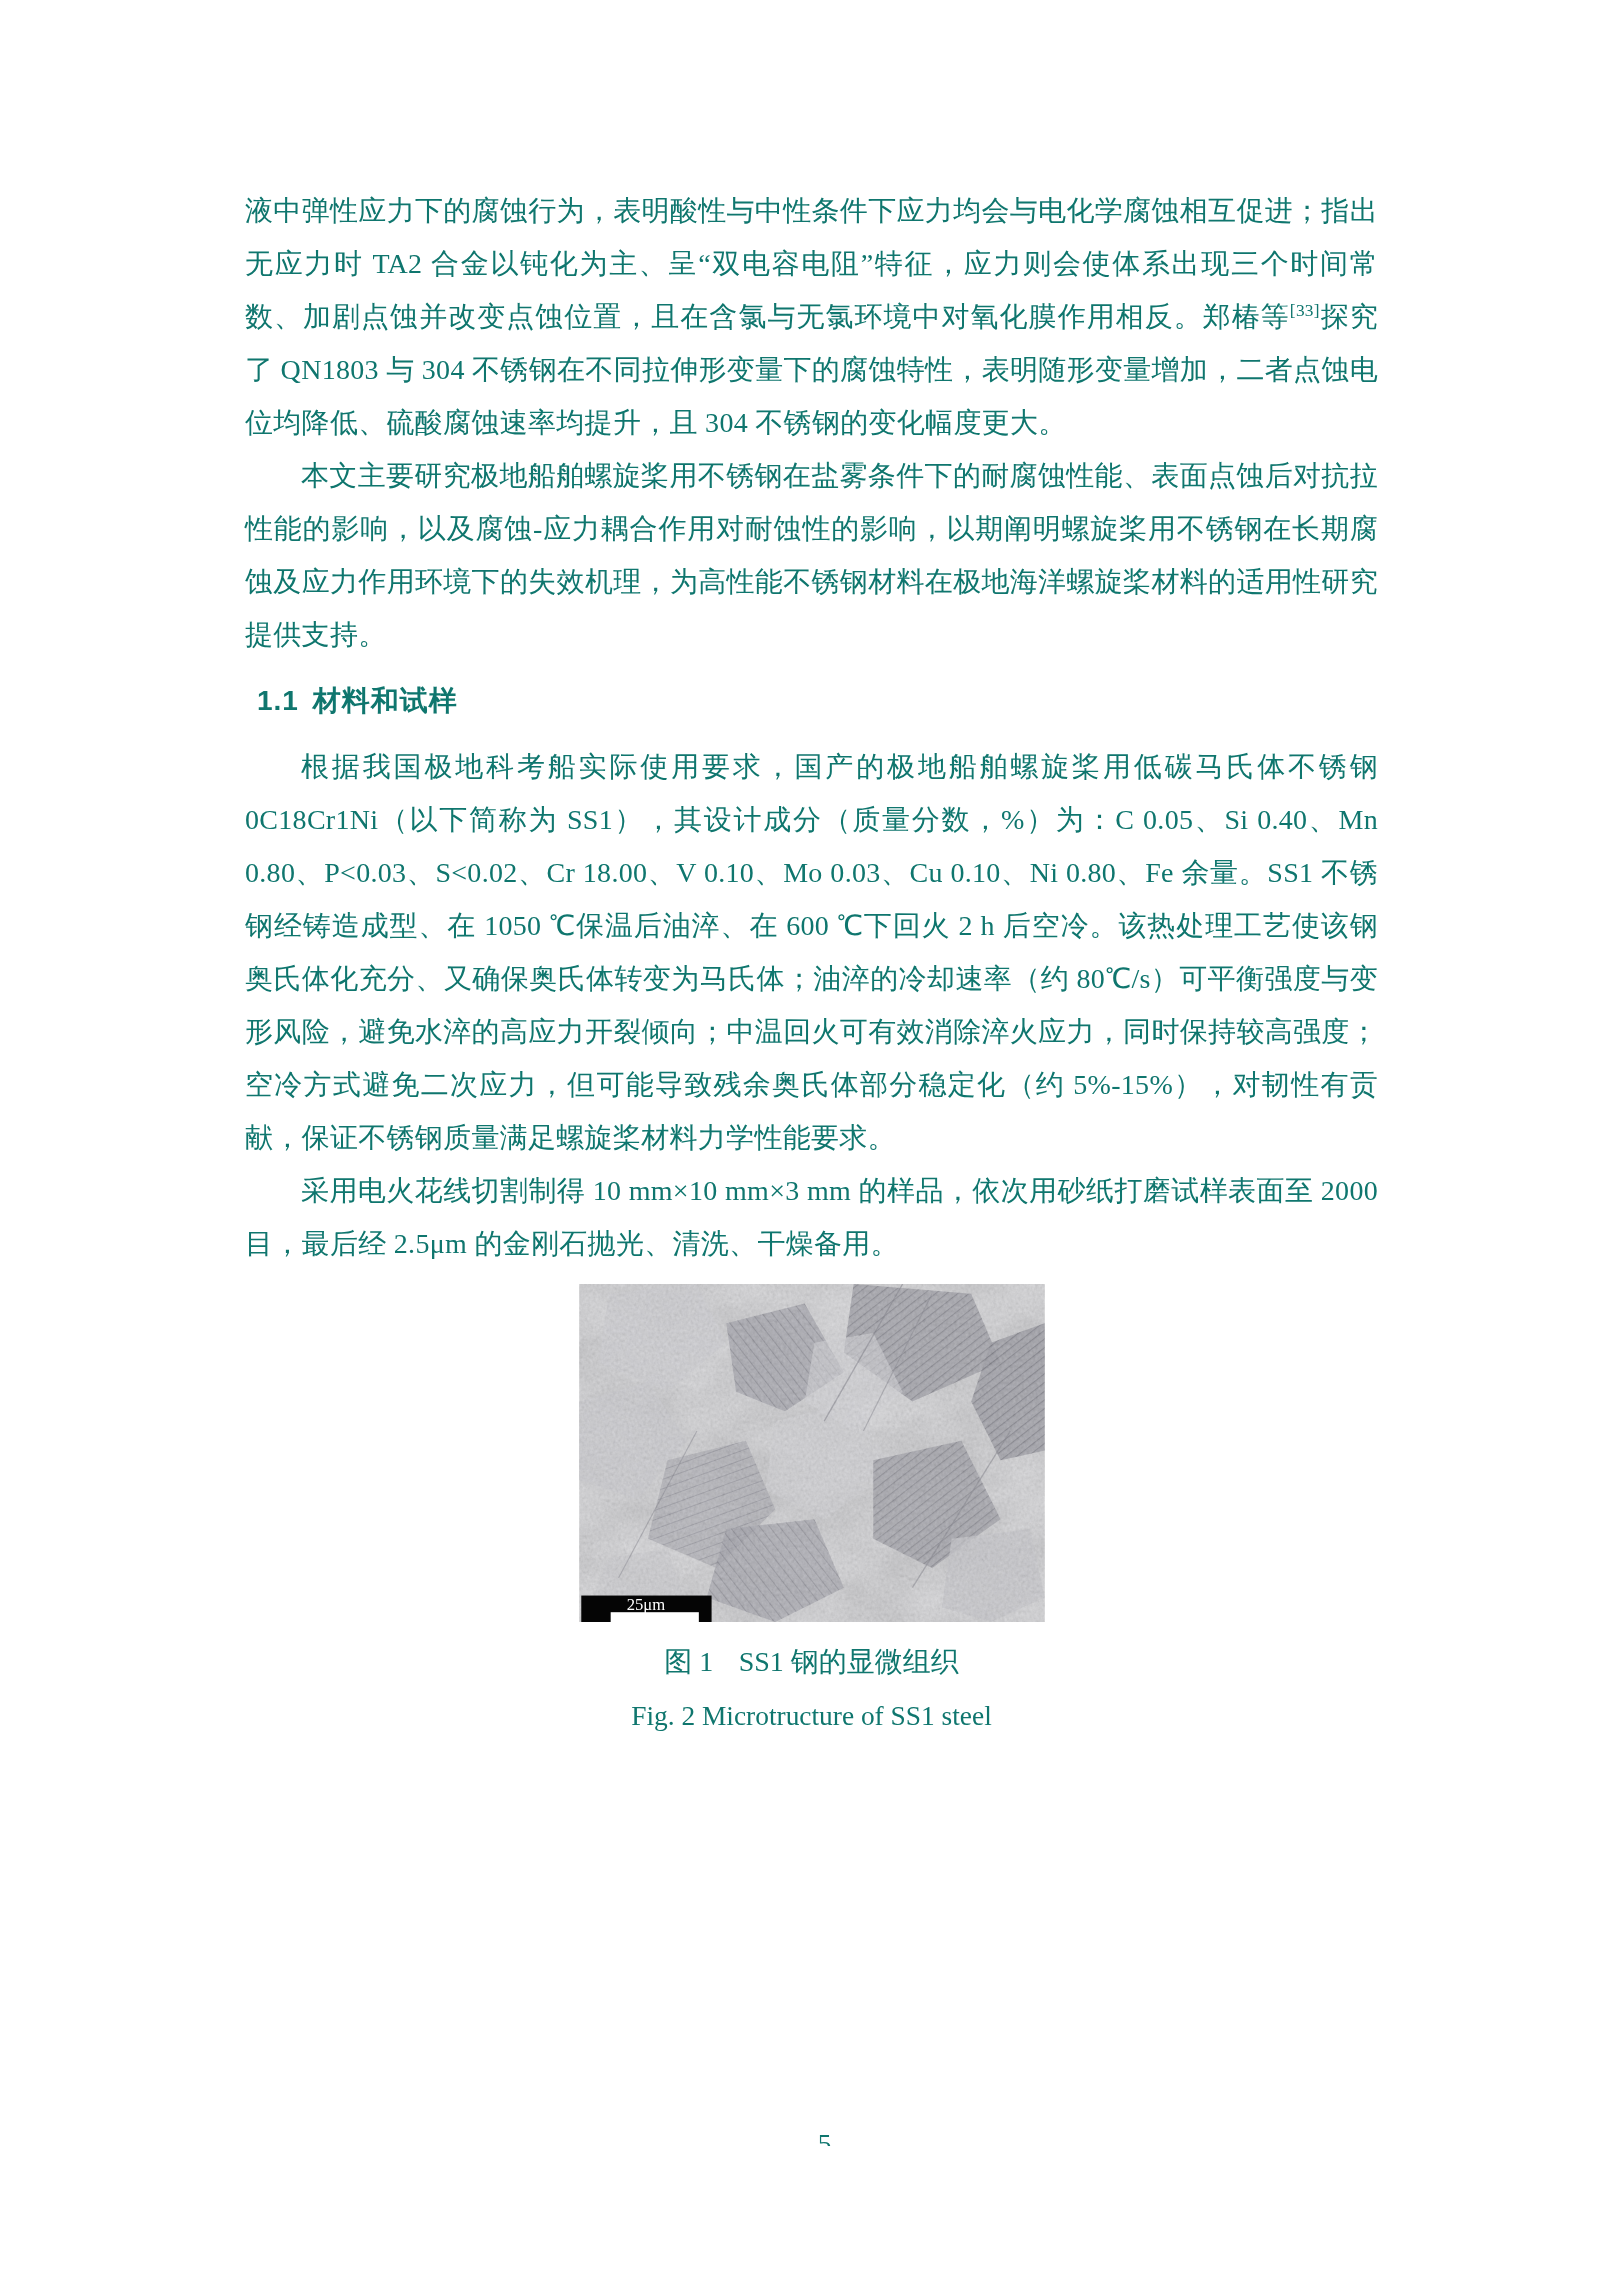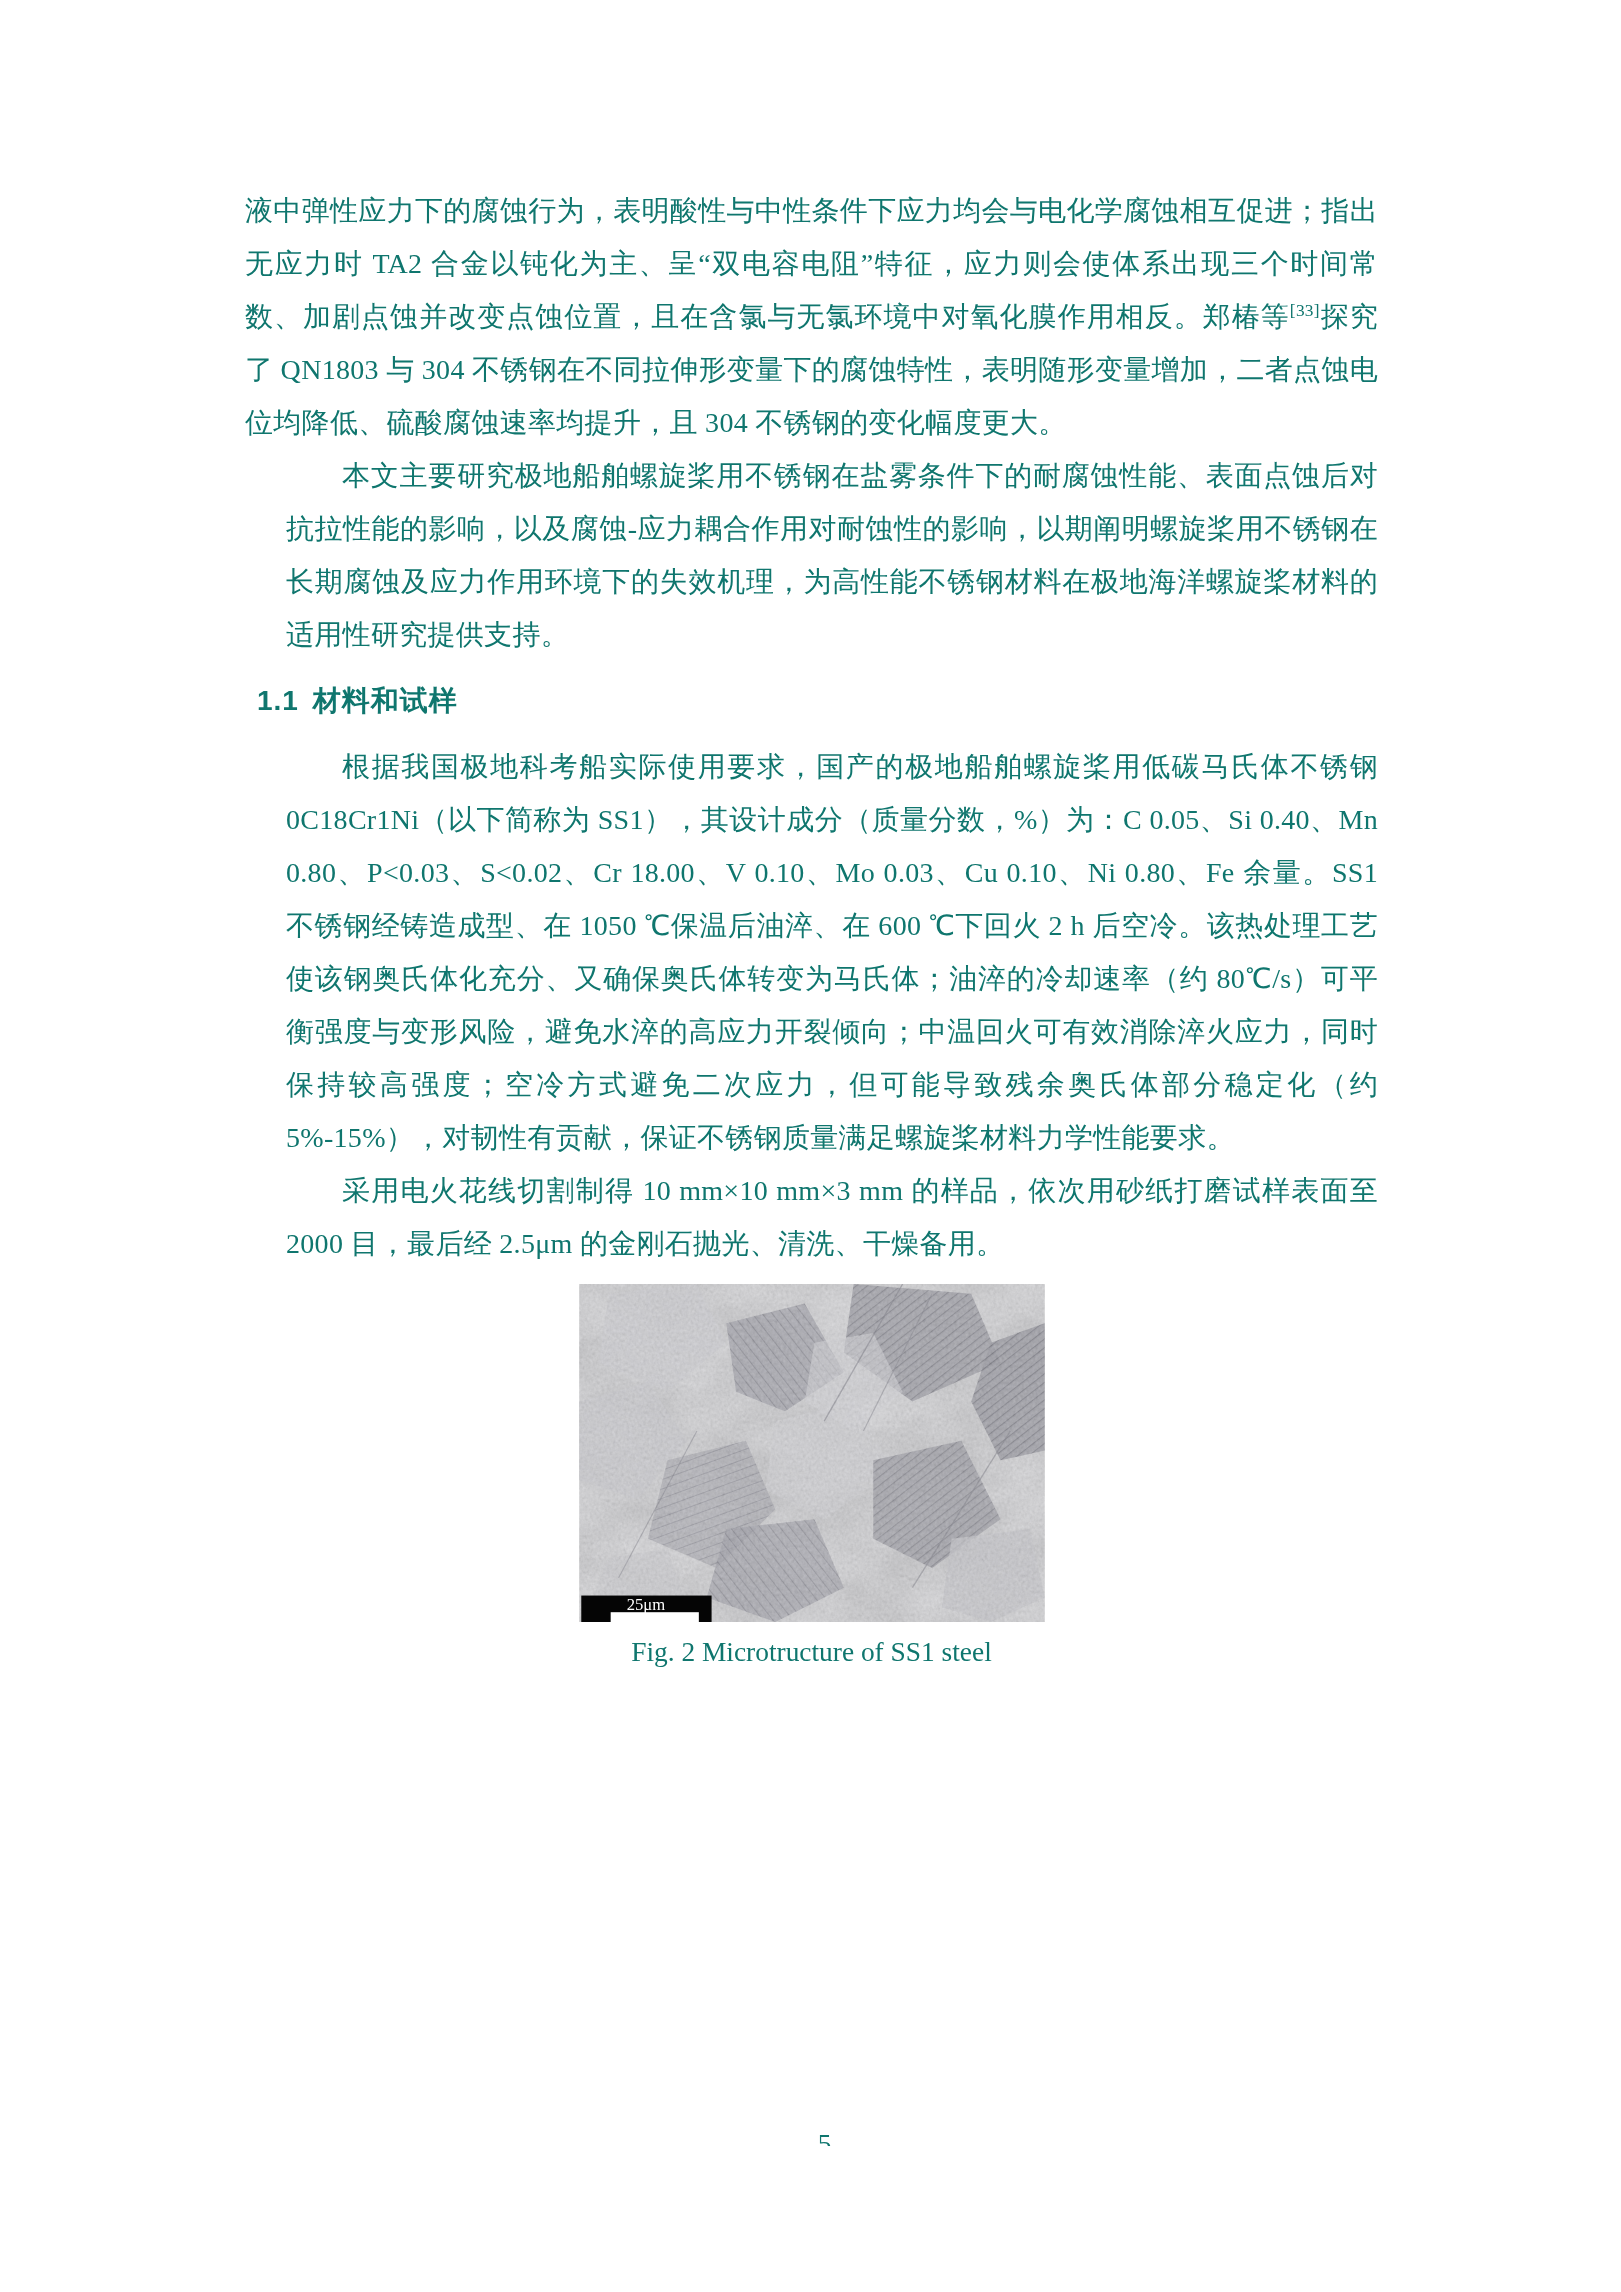--- a/index.html
+++ b/index.html
@@ -20,21 +20,21 @@
     width: 1133px;
   }
   .p {
     margin: 0;
     font-size: 28px;
     line-height: 53px;
     text-align: justify;
     text-justify: inter-ideograph;
     letter-spacing: 0.3px;
   }
-  .indent { text-indent: 2em; margin-left: 41px; }
+  .indent { text-indent: 2em; }
   sup.ref {
     font-size: 0.62em;
     line-height: 0;
     vertical-align: super;
   }
   .h-s1 {
     margin: 9.8px 0 0 0;
     font-family: "Liberation Sans", sans-serif;
     font-weight: bold;
     font-size: 33px;
@@ -157,20 +157,21 @@
         <line x1="120" y1="150" x2="40" y2="300" stroke="#6a6a75" stroke-width="1.2" opacity="0.5"></line>
         <rect x="0" y="0" width="475" height="345" filter="url(#grain)" opacity="0.28"></rect>
 
         <g>
           <rect x="2" y="318" width="133" height="29" fill="#050505"></rect>
           <text x="68" y="333" text-anchor="middle" font-family="Liberation Serif, serif" font-size="17" fill="#ffffff">25μm</text>
           <rect x="32" y="335" width="90" height="10" fill="#ffffff"></rect>
         </g>
       </svg>
 
+      <p class="caption-zh"><span class="cap-num">图 1</span><span>SS1 钢的显微组织</span></p>
       <p class="caption-en">Fig. 2 Microtructure of SS1 steel</p>
     </div>
 
 
   </div>
 
   <div class="page-number">5</div>
 </div>
 
 

